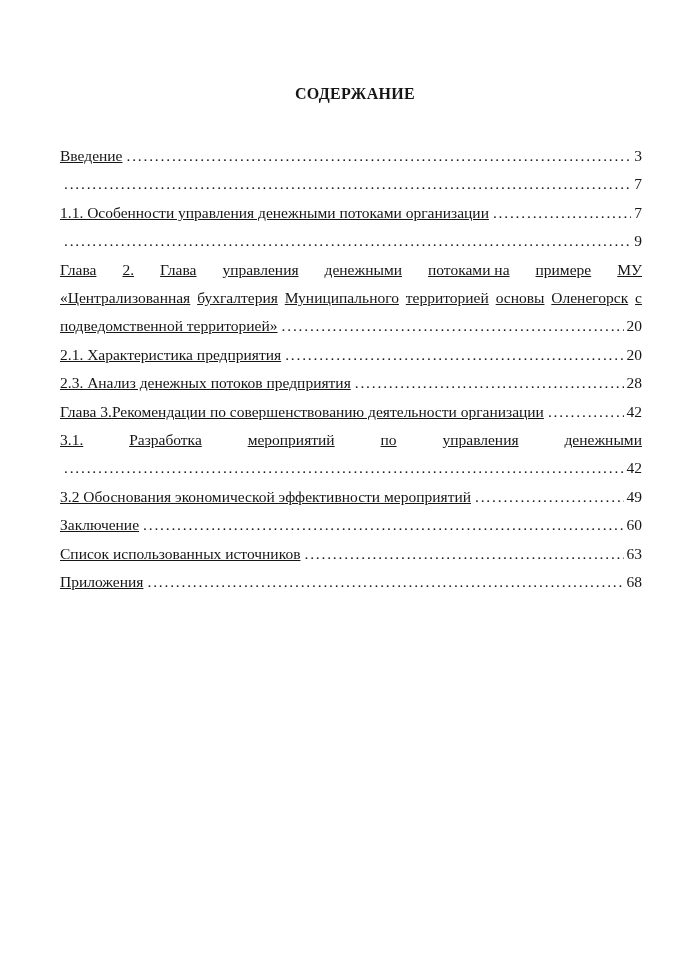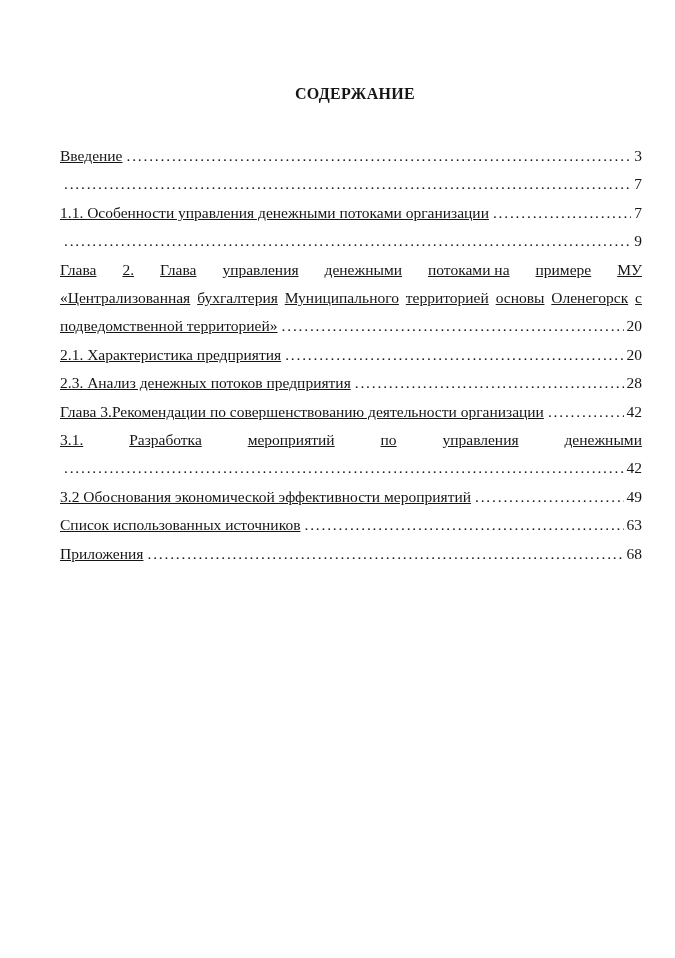--- a/index.html
+++ b/index.html
@@ -135,20 +135,25 @@
       <span class="toc-dots"></span>
       <span class="toc-page">42</span>
     </div>
 
     <div class="toc-line">
       <span class="toc-text">3.2 Обоснования экономической эффективности мероприятий</span>
       <span class="toc-dots"></span>
       <span class="toc-page">49</span>
     </div>
 
+    <div class="toc-line">
+      <span class="toc-text">Заключение</span>
+      <span class="toc-dots"></span>
+      <span class="toc-page">60</span>
+    </div>
 
     <div class="toc-line">
       <span class="toc-text">Список использованных источников</span>
       <span class="toc-dots"></span>
       <span class="toc-page">63</span>
     </div>
 
     <div class="toc-line">
       <span class="toc-text">Приложения</span>
       <span class="toc-dots"></span>

